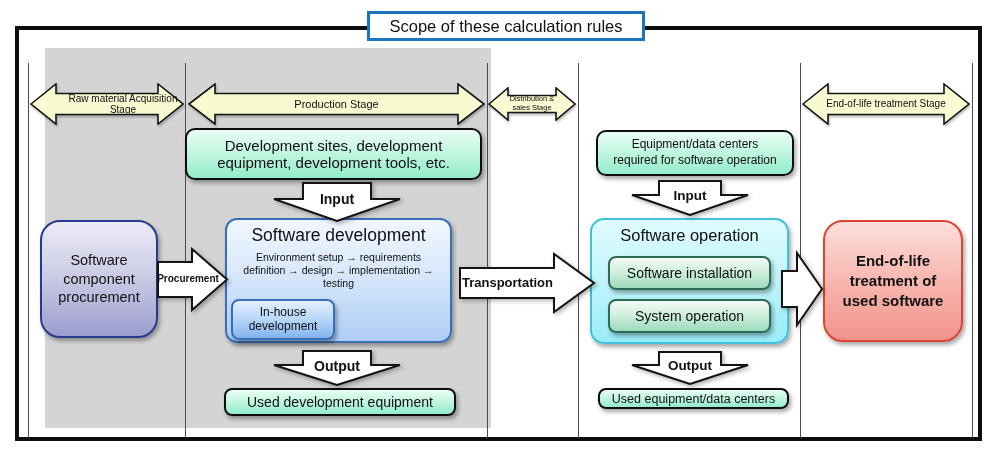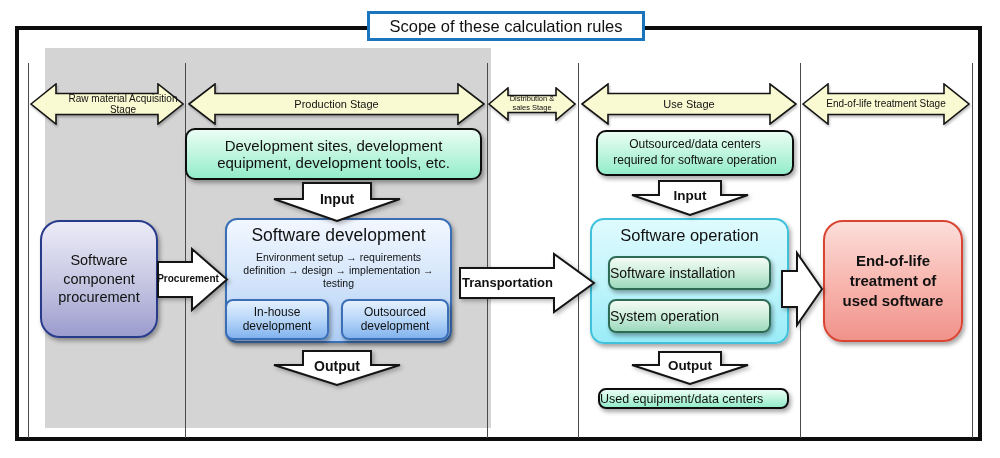--- a/index.html
+++ b/index.html
@@ -12,21 +12,21 @@
   
   .callout{background:#fff;border:3px solid var(--accent-blue,#1b75bc);display:flex;align-items:center;justify-content:center;z-index:10;}
   .callout.small{border-width:2.5px;}
   
   .stage-arrow{z-index:3;}
   .stage-arrow svg{display:block;filter:drop-shadow(1px 2px 1px rgba(0,0,0,0.25));}
   .stage-poly{fill:var(--stage-fill,#f9f9d2);stroke:#141414;stroke-width:1.6;}
   .stage-label{position:absolute;left:0;right:0;top:0;bottom:0;display:flex;align-items:center;justify-content:center;text-align:center;line-height:1.15;z-index:4;}
   .stage-label span{display:inline-block;}
   
-  .box{display:flex;align-items:center;justify-content:flex-start;text-align:center;z-index:4;box-shadow:2px 3px 4px rgba(0,0,0,0.35);}
+  .box{display:flex;align-items:center;justify-content:center;text-align:center;z-index:4;box-shadow:2px 3px 4px rgba(0,0,0,0.35);}
   .mint{background:linear-gradient(180deg,#eafdf4 0%,#c8f7e3 40%,#93ecca 100%);border:2px solid #0d0d0d;}
   .blue-outer{background:linear-gradient(180deg,#f2f7ff 0%,#d7e7fb 45%,#aecdf4 100%);border:2px solid #3a6fb7;padding-left:31px;}
   .blue-inner{background:linear-gradient(180deg,#e4f0ff 0%,#b7d6f8 50%,#82b3ee 100%);border:2px solid #3a6fb7;}
   .cyan-outer{background:linear-gradient(180deg,#dffbfe 0%,#bef4fb 55%,#99ecf8 100%);border:2.5px solid #3fc1dc;}
   .green-inner{background:linear-gradient(180deg,#f3fbf5 0%,#cdeeda 50%,#9cd9bd 100%);border:2px solid #2d6b55;}
   .purple{background:linear-gradient(180deg,#ebebf7 0%,#c9c9e4 50%,#9c9cce 100%);border:2.5px solid #283a8a;}
   .red{background:linear-gradient(180deg,#fcdeda 0%,#f8b7b0 50%,#f0938a 100%);border:2.5px solid #da4533;font-weight:bold;}
   
   .block-arrow{z-index:5;}
   .block-arrow svg{display:block;filter:drop-shadow(2px 2px 2px rgba(0,0,0,0.3));}
@@ -79,28 +79,20 @@
 
   <div class="abs stage-arrow" style="left:488px;top:87px;width:88px;height:34px">
     <svg width="88" height="34" viewBox="0 0 88 34">
         <polygon class="stage-poly" points="1,17 20,1 20,8.5 68,8.5 68,1 87,17 68,33 68,25.5 20,25.5 20,33"></polygon>
       </svg>
     <div class="stage-label" style="font-size:7.5px">
         <span style="max-width:56px">Distribution &amp; sales Stage</span>
       </div>
   </div>
 
-  <div class="abs stage-arrow" style="left:581px;top:83px;width:216px;height:42px">
-    <svg width="216" height="42" viewBox="0 0 216 42">
-        <polygon class="stage-poly" points="1,21 27,1 27,10.5 189,10.5 189,1 215,21 189,41 189,31.5 27,31.5 27,41"></polygon>
-      </svg>
-    <div class="stage-label" style="font-size:11px">
-        <span>Use Stage</span>
-      </div>
-  </div>
 
   <div class="abs stage-arrow" style="left:802px;top:83px;width:168px;height:42px">
     <svg width="168" height="42" viewBox="0 0 168 42">
         <polygon class="stage-poly" points="1,21 26,1 26,10.5 142,10.5 142,1 167,21 142,41 142,31.5 26,31.5 26,41"></polygon>
       </svg>
     <div class="stage-label" style="font-size:10px">
         <span>End-of-life treatment Stage</span>
       </div>
   </div>
 
@@ -113,55 +105,55 @@
         <polygon class="block-poly" points="31,1 99,1 99,17 128,17 65,39 2,17 31,17"></polygon>
       </svg>
     <div class="arrow-label" style="top:9px;font-size:14px">Input</div>
   </div>
 
   <div class="abs box blue-outer" style="left:225px;top:218px;width:227px;height:125px;border-radius:12px">
     <div class="dev-title">Software development</div>
     <div class="dev-process"><span>Environment setup → requirements definition → design → implementation → testing</span></div>
   </div>
 
-  <div class="abs box blue-inner" style="left:225px;top:299px;width:104px;height:41px;border-radius:8px;font-size:12px;line-height:1.15">
+  <div class="abs box blue-inner" style="left:231px;top:299px;width:104px;height:41px;border-radius:8px;font-size:12px;line-height:1.15">
     <span>In-house development</span>
-  </div>
-  <div class="abs box blue-inner" style="left:341px;top:299px;width:108px;height:41px;border-radius:8px;font-size:12px;line-height:1.15">
-    <span>Outsourced development</span>
   </div>
 
   <div class="abs block-arrow" style="left:272px;top:350px;width:130px;height:36px">
     <svg width="130" height="36" viewBox="0 0 130 36">
         <polygon class="block-poly" points="31,1 99,1 99,15 128,15 65,35 2,15 31,15"></polygon>
       </svg>
     <div class="arrow-label" style="top:8px;font-size:14px">Output</div>
   </div>
 
+  <div class="abs box mint" style="left:224px;top:388px;width:232px;height:28px;border-radius:8px;font-size:14px">
+    <span>Used development equipment</span>
+  </div>
 
   <div class="abs box purple" style="left:40px;top:220px;width:118px;height:118px;border-radius:20px;font-size:14.5px;line-height:1.3;padding:0 16px">
     <span>Software component procurement</span>
   </div>
 
   <div class="abs block-arrow" style="left:157px;top:247px;width:72px;height:65px">
     <svg width="72" height="65" viewBox="0 0 72 65">
         <polygon class="block-poly" points="1,15 35,15 35,2 70,32.5 35,63 35,50 1,50"></polygon>
       </svg>
     <div class="arrow-label" style="top:26px;font-size:10px;left:-2px;right:8px">Procurement</div>
   </div>
 
   <div class="abs block-arrow" style="left:459px;top:252px;width:137px;height:62px">
     <svg width="137" height="62" viewBox="0 0 137 62">
         <polygon class="block-poly" points="1,16 95,16 95,2 135,31 95,60 95,46 1,46"></polygon>
       </svg>
     <div class="arrow-label" style="top:23px;font-size:13px;left:0;right:40px">Transportation</div>
   </div>
 
   <div class="abs box mint" style="left:596px;top:130px;width:198px;height:46px;border-radius:10px;font-size:12px;line-height:1.3;padding:0 10px">
-    <span>Outsourced/data centers required for software operation</span>
+    <span>Equipment/data centers required for software operation</span>
   </div>
 
   <div class="abs block-arrow" style="left:630px;top:180px;width:120px;height:36px">
     <svg width="120" height="36" viewBox="0 0 120 36">
         <polygon class="block-poly" points="29,1 91,1 91,15 118,15 60,35 2,15 29,15"></polygon>
       </svg>
     <div class="arrow-label" style="top:8px;font-size:13.5px">Input</div>
   </div>
 
   <div class="abs box cyan-outer" style="left:590px;top:218px;width:199px;height:126px;border-radius:14px">

